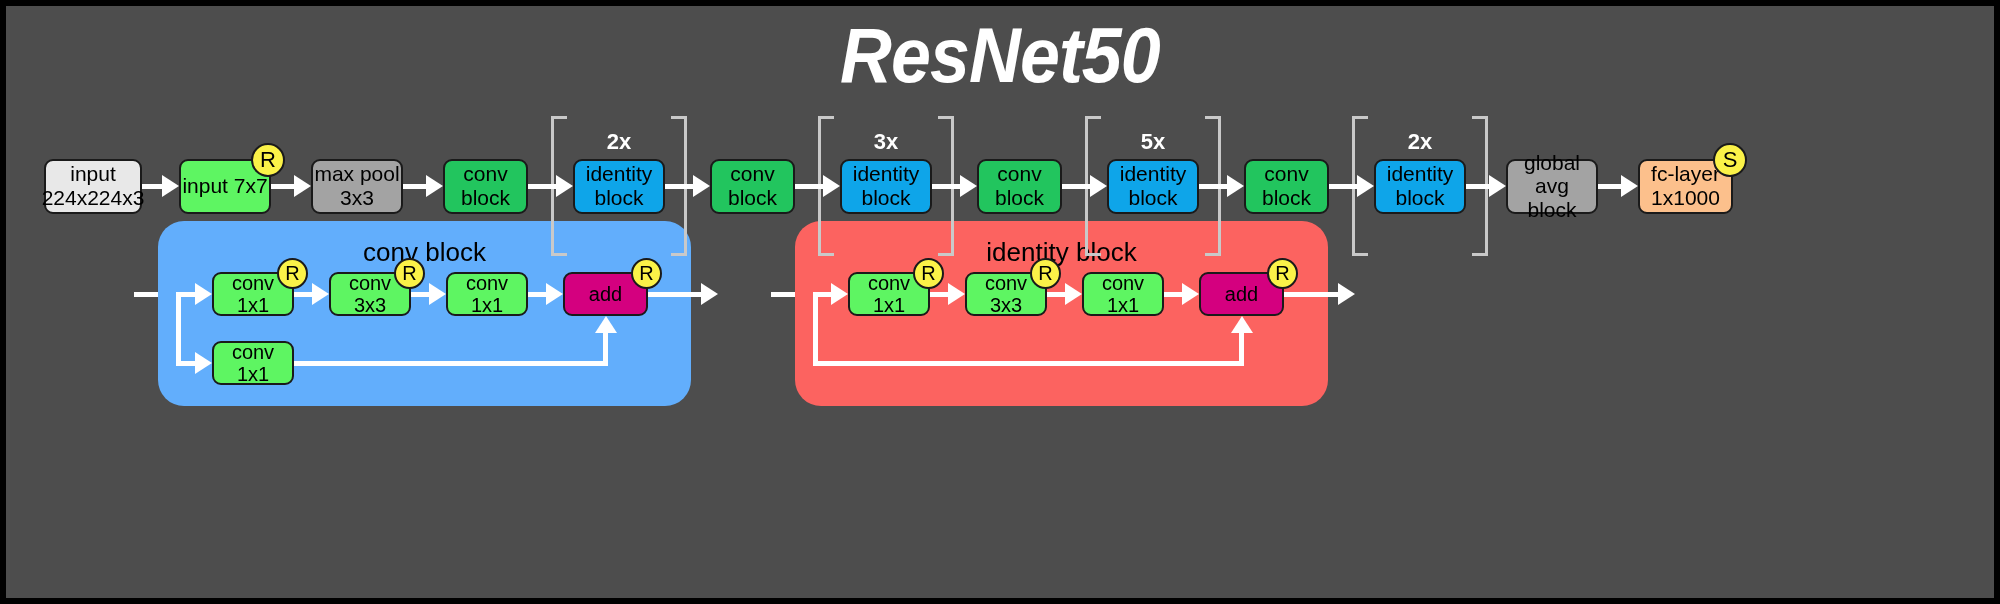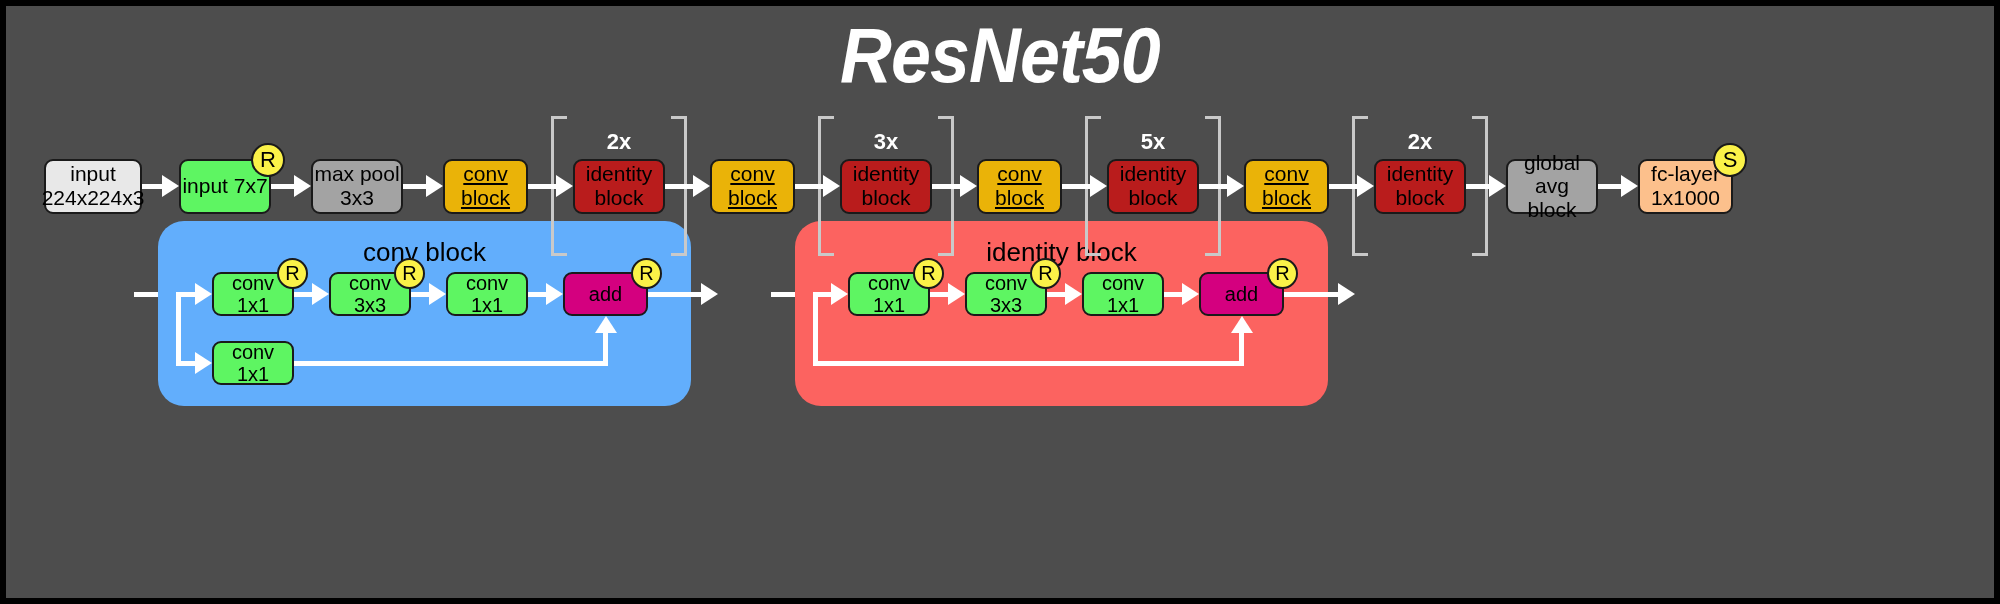--- a/index.html
+++ b/index.html
@@ -40,22 +40,22 @@
     color:#000;
     font-size:21px;
     line-height:1.12;
     white-space:pre-line;
     z-index:6;
   }
 
   .c-gray-light{background:#e8e8e8;}
   .c-gray{background:#a3a3a3;}
   .c-green{background:#5ef562;}
-  .c-blue{background:#eab308;text-decoration:underline;}
-  .c-red{background:#b91c1c;}
+  .c-blue{background:#22c55e;}
+  .c-red{background:#0ea5e9;}
   .c-orange{background:#fcc08c;}
   .c-magenta{background:#d4007f;color:#000;}
 
   
   .badge{
     position:absolute;
     width:34px;height:34px;
     border-radius:50%;
     background:#fbf248;
     border:2px solid #1a1a1a;

